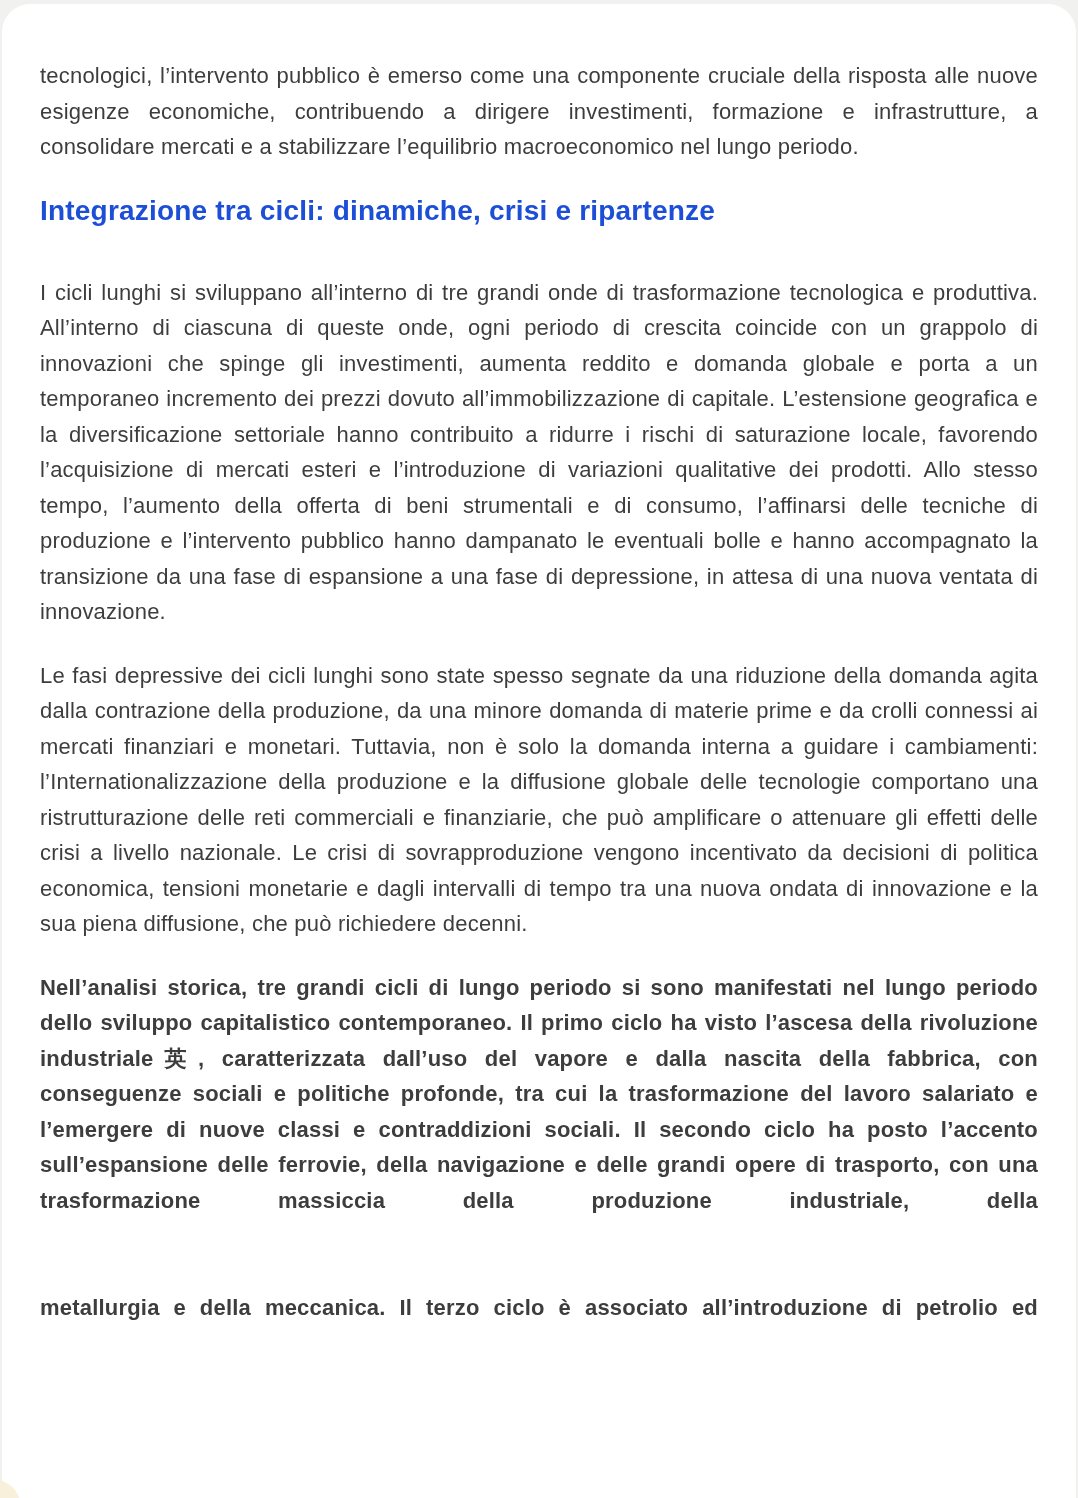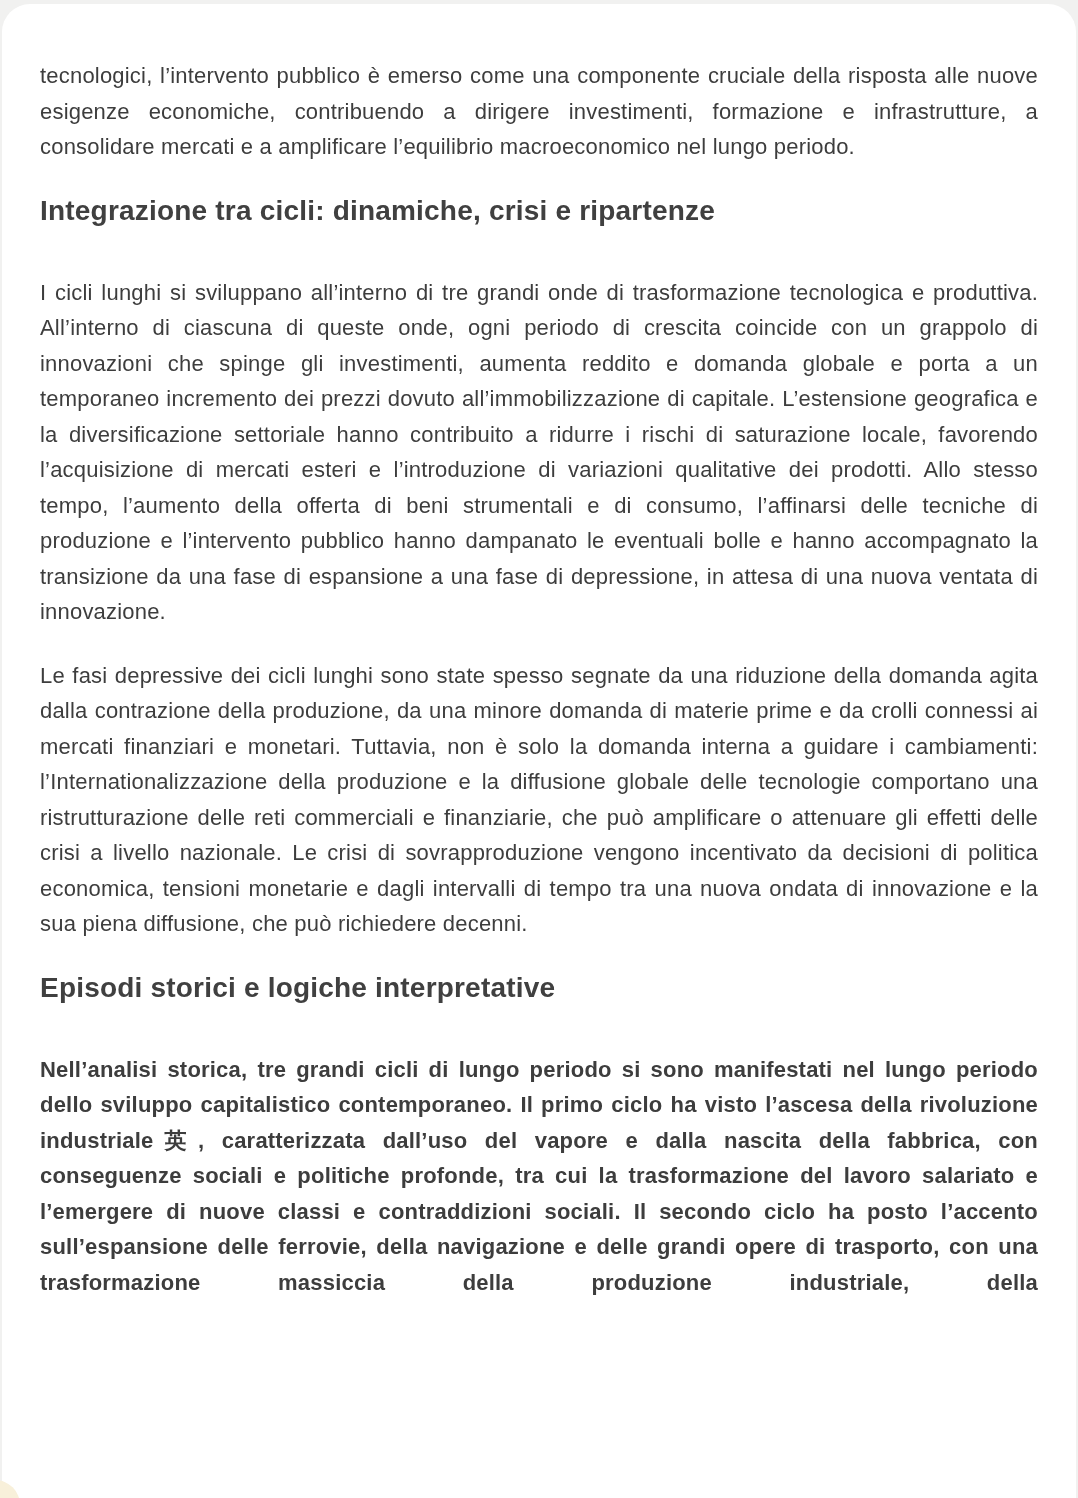--- a/index.html
+++ b/index.html
@@ -35,21 +35,21 @@
     margin: 0 0 28px 0;
     text-align: justify;
     text-justify: inter-word;
   }
   .doc-body p.flow-continues {
     text-align-last: justify;
     margin-bottom: 0;
     font-weight: bold;
   }
   .doc-body h2 {
-    color: #404040;
+    color: #1d4ed8;
     font-size: 28px;
     line-height: 36px;
     font-weight: 700;
     letter-spacing: 0.2px;
     margin: 28px 0 46px 0;
   }
   .page-break-spacer {
     height: 72px;
   }
   .corner-blob {
@@ -61,31 +61,31 @@
     left: -30px;
     top: 1480px;
   }
 </style>
 </head>
 <body>
 
 <div class="page-card">
   <div class="doc-body">
 
-    <p>tecnologici, l’intervento pubblico è emerso come una componente cruciale della risposta alle nuove esigenze economiche, contribuendo a dirigere investimenti, formazione e infrastrutture, a consolidare mercati e a amplificare l’equilibrio macroeconomico nel lungo periodo.</p>
+    <p>tecnologici, l’intervento pubblico è emerso come una componente cruciale della risposta alle nuove esigenze economiche, contribuendo a dirigere investimenti, formazione e infrastrutture, a consolidare mercati e a stabilizzare l’equilibrio macroeconomico nel lungo periodo.</p>
 
     <h2>Integrazione tra cicli: dinamiche, crisi e ripartenze</h2>
 
     <p>I cicli lunghi si sviluppano all’interno di tre grandi onde di trasformazione tecnologica e produttiva. All’interno di ciascuna di queste onde, ogni periodo di crescita coincide con un grappolo di innovazioni che spinge gli investimenti, aumenta reddito e domanda globale e porta a un temporaneo incremento dei prezzi dovuto all’immobilizzazione di capitale. L’estensione geografica e la diversificazione settoriale hanno contribuito a ridurre i rischi di saturazione locale, favorendo l’acquisizione di mercati esteri e l’introduzione di variazioni qualitative dei prodotti. Allo stesso tempo, l’aumento della offerta di beni strumentali e di consumo, l’affinarsi delle tecniche di produzione e l’intervento pubblico hanno dampanato le eventuali bolle e hanno accompagnato la transizione da una fase di espansione a una fase di depressione, in attesa di una nuova ventata di innovazione.</p>
 
     <p>Le fasi depressive dei cicli lunghi sono state spesso segnate da una riduzione della domanda agita dalla contrazione della produzione, da una minore domanda di materie prime e da crolli connessi ai mercati finanziari e monetari. Tuttavia, non è solo la domanda interna a guidare i cambiamenti: l’Internationalizzazione della produzione e la diffusione globale delle tecnologie comportano una ristrutturazione delle reti commerciali e finanziarie, che può amplificare o attenuare gli effetti delle crisi a livello nazionale. Le crisi di sovrapproduzione vengono incentivato da decisioni di politica economica, tensioni monetarie e dagli intervalli di tempo tra una nuova ondata di innovazione e la sua piena diffusione, che può richiedere decenni.</p>
 
-    <h2>Episodi storici e logiche interpretative</h2>
 
     <p class="flow-continues">Nell’analisi storica, tre grandi cicli di lungo periodo si sono manifestati nel lungo periodo dello sviluppo capitalistico contemporaneo. Il primo ciclo ha visto l’ascesa della rivoluzione industriale英, caratterizzata dall’uso del vapore e dalla nascita della fabbrica, con conseguenze sociali e politiche profonde, tra cui la trasformazione del lavoro salariato e l’emergere di nuove classi e contraddizioni sociali. Il secondo ciclo ha posto l’accento sull’espansione delle ferrovie, della navigazione e delle grandi opere di trasporto, con una trasformazione massiccia della produzione industriale, della</p>
 
     <div class="page-break-spacer"></div>
 
+    <p class="flow-continues">metallurgia e della meccanica. Il terzo ciclo è associato all’introduzione di petrolio ed</p>
 
   </div>
 </div>
 
 <div class="corner-blob"></div>
 
 </body></html>

